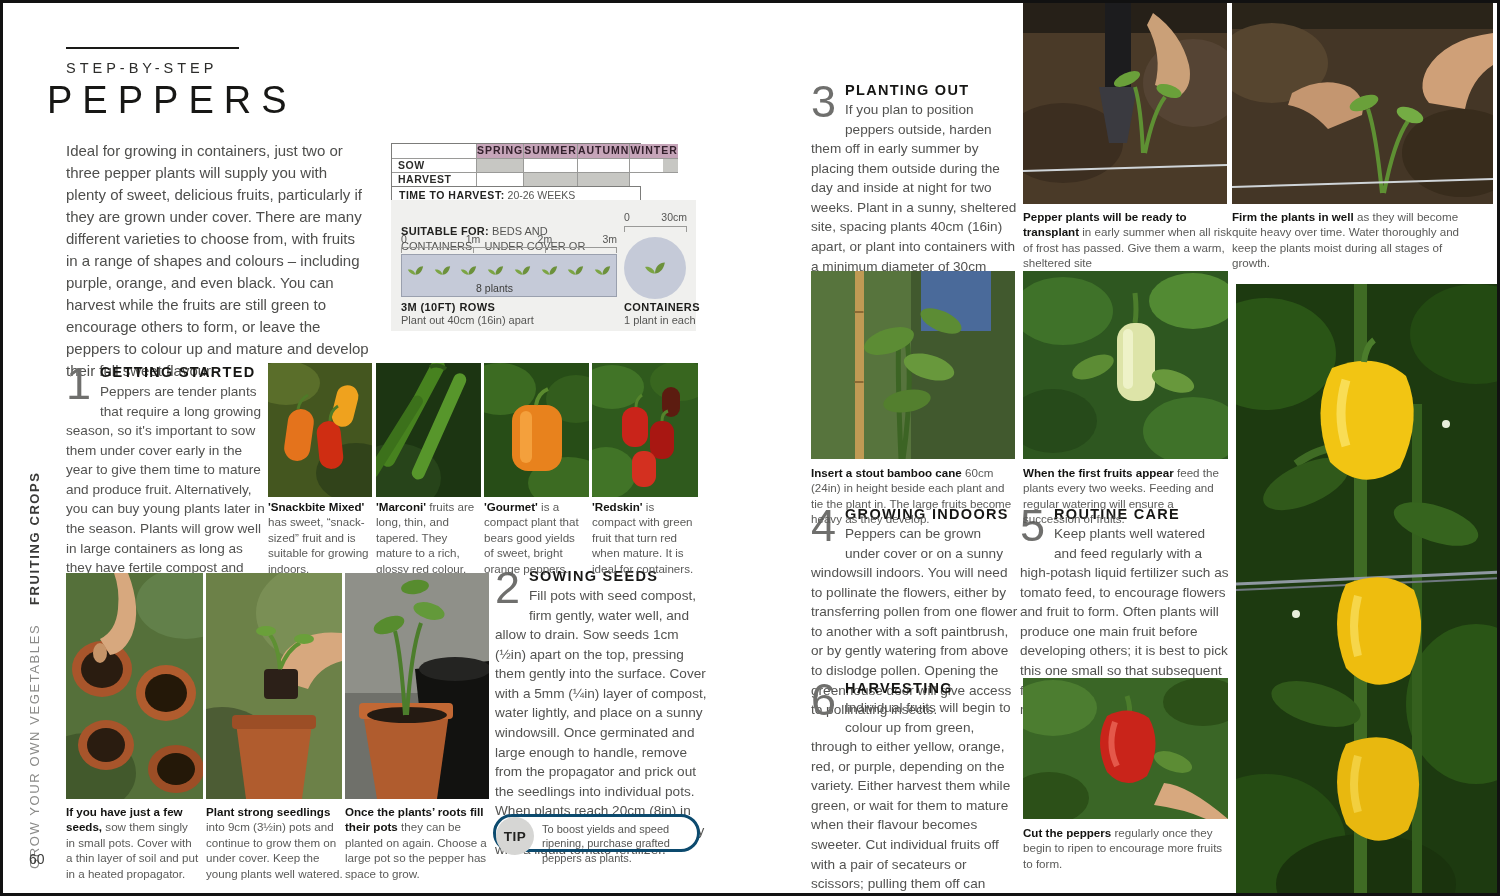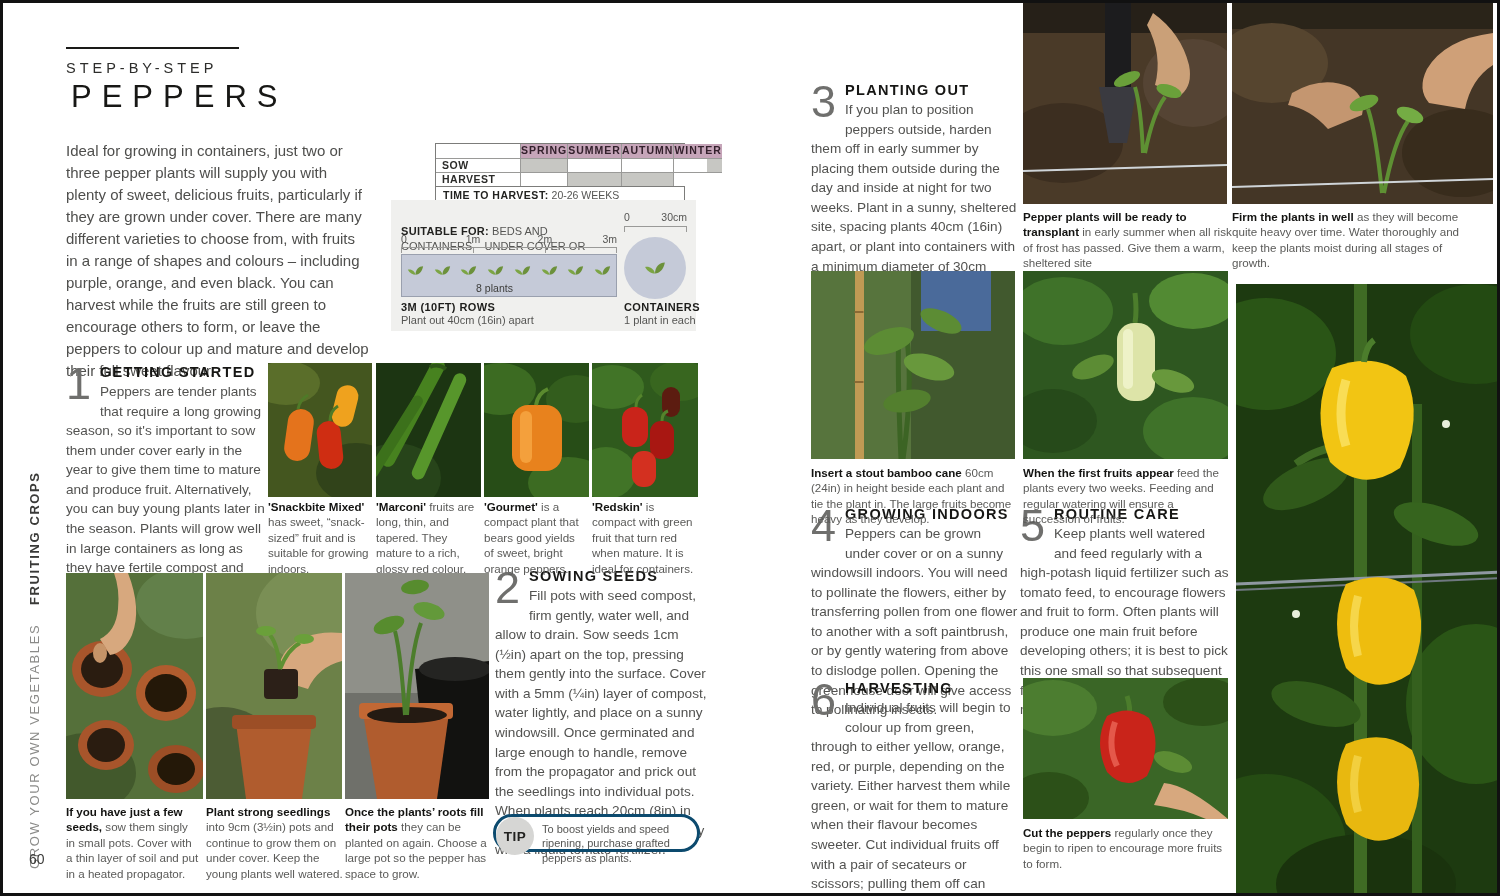--- a/index.html
+++ b/index.html
@@ -15,25 +15,25 @@
     writing-mode:vertical-rl; transform:rotate(180deg);
     font-size:13px; letter-spacing:1.6px; white-space:nowrap;
   }
   .spine .light { color:#8b8b89; }
   .spine .bold  { color:#3a3a38; font-weight:bold; margin-top:14px; }
   .pagenum { position:absolute; left:26px; top:848px; font-size:14px; color:#3c3c3a; }
 
   
   .rule { position:absolute; left:63px; top:44px; width:173px; height:2px; background:#1a1a18; }
   .eyebrow { position:absolute; left:63px; top:57px; font-size:14.5px; letter-spacing:4px; color:#2d2d2b; }
-  .title { position:absolute; left:68px; top:76px; font-size:31px; letter-spacing:10px; font-weight:400; color:#171715; }
+  .title { position:absolute; left:44px; top:76px; font-size:38px; letter-spacing:10px; font-weight:400; color:#171715; }
   .intro { position:absolute; left:63px; top:137px; width:303px; font-size:15px; line-height:1.47; color:#4e4e4c; }
 
   
-  .cal { position:absolute; left:388px; top:140px; width:250px; font-size:10.5px;margin-left:44px; }
+  .cal { position:absolute; left:388px; top:140px; width:250px; font-size:10.5px; }
   .cal-grid { display:grid; grid-template-columns:84px 1fr 1fr 1fr 1fr; border:1px solid #7c7c7a; }
   .cal-grid > div { border-left:1px solid #9a9a98; border-top:1px solid #9a9a98; height:14px; line-height:13px; padding-left:6px; background:#fff; }
   .cal-grid > div:nth-child(-n+5){ border-top:none; }
   .cal-grid > div:nth-child(5n+1){ border-left:none; }
   .season { background:#c6a5b9 !important; color:#33202c; font-weight:bold; letter-spacing:1px; text-align:center; padding-left:0 !important; }
   .rowlab { font-weight:bold; color:#2b2b29; letter-spacing:0.5px; }
   .shade { background:#c7c7c3 !important; }
   .shade-late { background:linear-gradient(90deg,#ffffff 68%,#c7c7c3 68%) !important; }
   .tth { border:1px solid #7c7c7a; border-top:none; height:17px; line-height:16px; padding-left:7px; background:#fff; color:#555553; }
   .tth b { color:#222220; letter-spacing:0.5px; }

